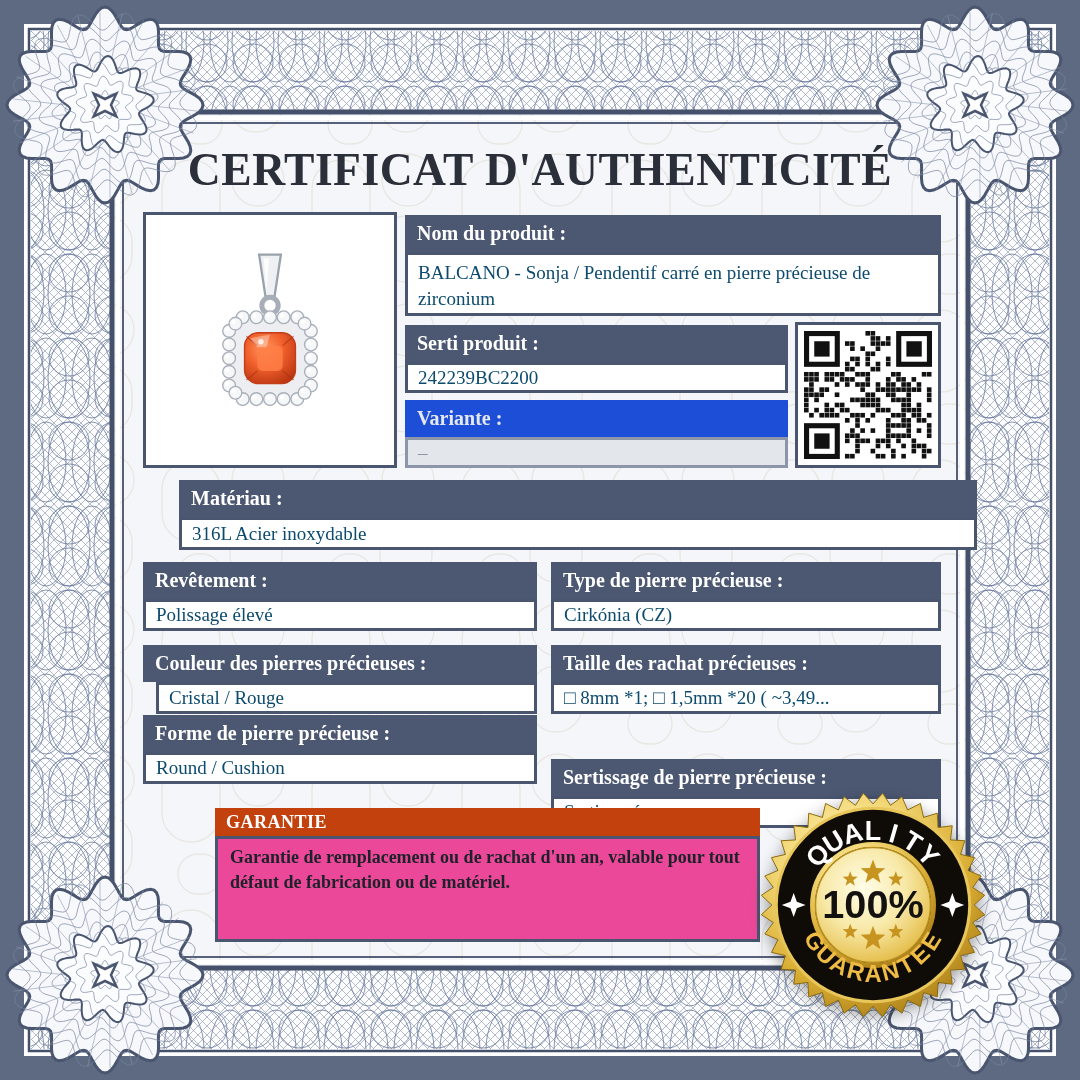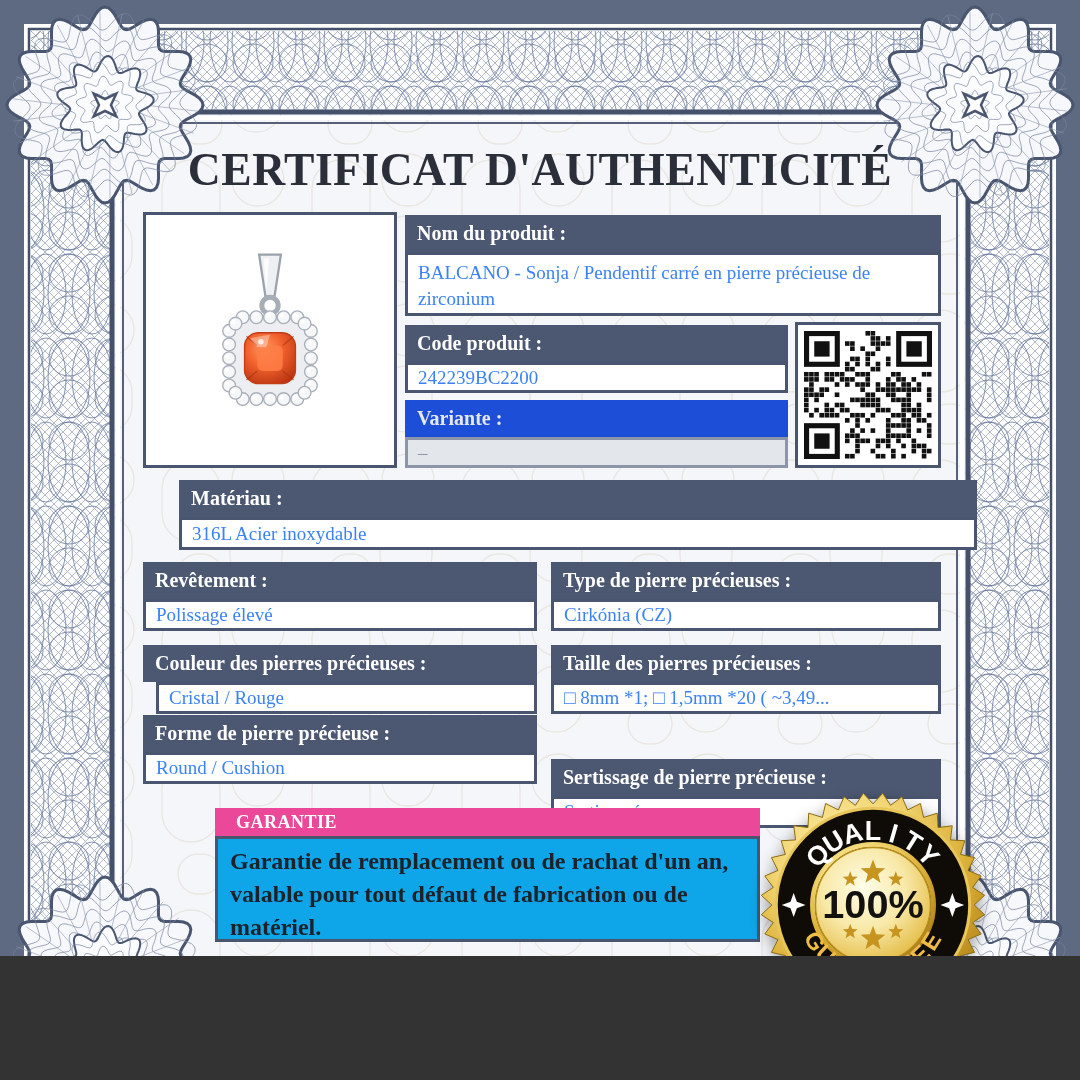--- a/index.html
+++ b/index.html
@@ -1,37 +1,37 @@
 <!DOCTYPE html>
 <html><head>
 <meta charset="utf-8">
 <style>
   html,body{margin:0;padding:0;background:#333;}
-  .cert{position:relative;width:1080px;height:956px;background:#5d6a82;overflow:hidden;
+  .cert{position:relative;width:1080px;height:1080px;background:#5d6a82;overflow:hidden;
         font-family:"Liberation Serif",serif;}
   .cert svg{display:block;}
   #frame-svg{position:absolute;left:0;top:0;}
   .abs{position:absolute;box-sizing:border-box;}
   .title{left:113px;top:142px;width:854px;text-align:center;font-size:47px;font-weight:bold;
          color:#2b2f3a;letter-spacing:.5px;transform:scaleX(.97);}
   .block .hdr{height:37px;background:#4c5872;color:#ffffff;font-weight:bold;font-size:20px;
               display:flex;align-items:center;padding:0 12px;box-sizing:border-box;}
-  .block .val{background:#fff;border:3px solid #4a5670;color:#3b82f6;font-size:19px;
+  .block .val{background:#fff;border:3px solid #4a5670;color:#0c4a6e;font-size:19px;
               display:flex;align-items:center;padding:0 10px;box-sizing:border-box;
               white-space:nowrap;overflow:hidden;}
   .block .val.wrap{white-space:normal;align-items:flex-start;padding:5px 10px;line-height:1.35;}
   .block.muted .hdr{background:#1d4ed8;color:#e4e7ec;}
   .block.muted .val{background:#e3e6ea;border-color:#8d96a9;color:#8c93a0;}
   .photo{left:143px;top:212px;width:254px;height:256px;background:#fff;border:3px solid #4a5670;
          display:flex;align-items:center;justify-content:center;}
   .qr{left:795px;top:322px;width:146px;height:146px;background:#fff;border:3px solid #4a5670;
       display:flex;align-items:center;justify-content:center;}
-  .gar-hdr{height:28px;background:#ec4899;color:#fff;font-weight:bold;font-size:18px;
-           display:flex;align-items:center;padding:0 21px;box-sizing:border-box;letter-spacing:.5px;}
-  .gar-body{background:#0ea5e9;border:3px solid #4a5670;color:#1d2129;font-weight:bold;font-size:24px;
+  .gar-hdr{height:28px;background:#c2410c;color:#fff;font-weight:bold;font-size:18px;
+           display:flex;align-items:center;padding:0 11px;box-sizing:border-box;letter-spacing:.5px;}
+  .gar-body{background:#ec4899;border:3px solid #4a5670;color:#1d2129;font-weight:bold;font-size:18px;
             line-height:1.38;padding:6px 12px;box-sizing:border-box;height:106px;}
   #badge-wrap{left:754px;top:786px;width:238px;height:238px;filter:drop-shadow(0 4px 7px rgba(0,0,0,.35));}
 </style>
 </head>
 <body>
 
 <div class="cert">
 
   <svg id="frame-svg" width="1080" height="1080" viewBox="0 0 1080 1080">
     <defs>
@@ -305,21 +305,21 @@
         <circle cx="90" cy="112" r="3" fill="#ffffff" opacity="0.8"></circle>
       </svg>
   </div>
 
   <div class="abs block" style="left:405px;top:215px;width:536px;">
     <div class="hdr">Nom du produit :</div>
     <div class="val wrap" style="height:64px;">BALCANO - Sonja / Pendentif carré en pierre précieuse de zirconium</div>
   </div>
 
   <div class="abs block" style="left:405px;top:325px;width:383px;">
-    <div class="hdr">Code produit :</div>
+    <div class="hdr">Serti produit :</div>
     <div class="val" style="height:31px;">242239BC2200</div>
   </div>
 
   <div class="abs block muted" style="left:405px;top:400px;width:383px;">
     <div class="hdr">Variante :</div>
     <div class="val" style="height:31px;">–</div>
   </div>
 
   <div class="abs qr">
     <svg id="qr-svg" width="128" height="128" viewBox="0 0 130 130">
@@ -544,30 +544,30 @@
   <div class="abs block" style="left:143px;top:480px;width:798px;margin-left:36px;">
     <div class="hdr">Matériau :</div>
     <div class="val" style="height:33px;">316L Acier inoxydable</div>
   </div>
 
   <div class="abs block" style="left:143px;top:562px;width:394px;">
     <div class="hdr">Revêtement :</div>
     <div class="val" style="height:32px;text-align:right;">Polissage élevé</div>
   </div>
   <div class="abs block" style="left:551px;top:562px;width:390px;">
-    <div class="hdr">Type de pierre précieuses :</div>
+    <div class="hdr">Type de pierre précieuse :</div>
     <div class="val" style="height:32px;">Cirkónia (CZ)</div>
   </div>
 
   <div class="abs block" style="left:143px;top:645px;width:394px;">
     <div class="hdr">Couleur des pierres précieuses :</div>
     <div class="val" style="height:32px;margin-left:13px;">Cristal / Rouge</div>
   </div>
   <div class="abs block" style="left:551px;top:645px;width:390px;">
-    <div class="hdr">Taille des pierres précieuses :</div>
+    <div class="hdr">Taille des rachat précieuses :</div>
     <div class="val" style="height:32px;font-family:'Liberation Serif','DejaVu Sans',serif;">□ 8mm *1; □ 1,5mm *20 ( ~3,49...</div>
   </div>
 
   <div class="abs block" style="left:143px;top:715px;width:394px;">
     <div class="hdr">Forme de pierre précieuse :</div>
     <div class="val" style="height:32px;">Round / Cushion</div>
   </div>
   <div class="abs block" style="left:551px;top:727px;width:390px;margin-top:32px;">
     <div class="hdr">Sertissage de pierre précieuse :</div>
     <div class="val" style="height:32px;">Serti pavé</div>

